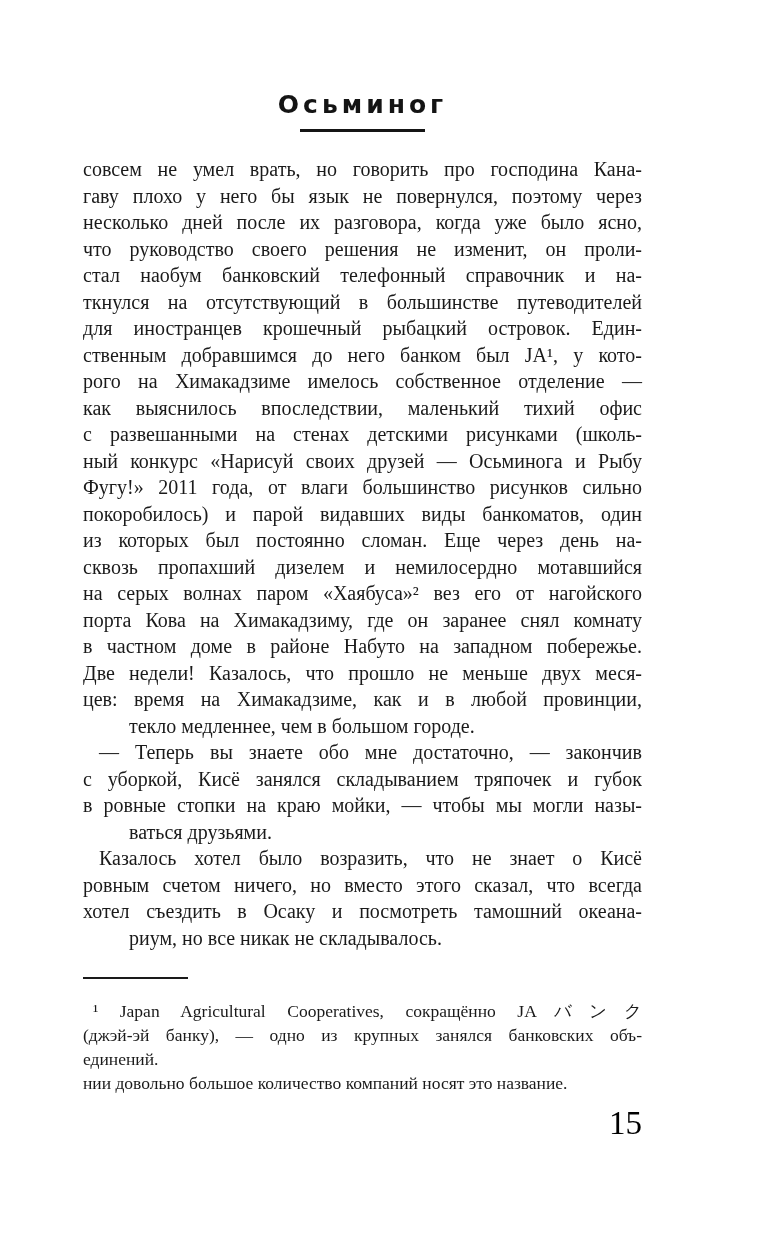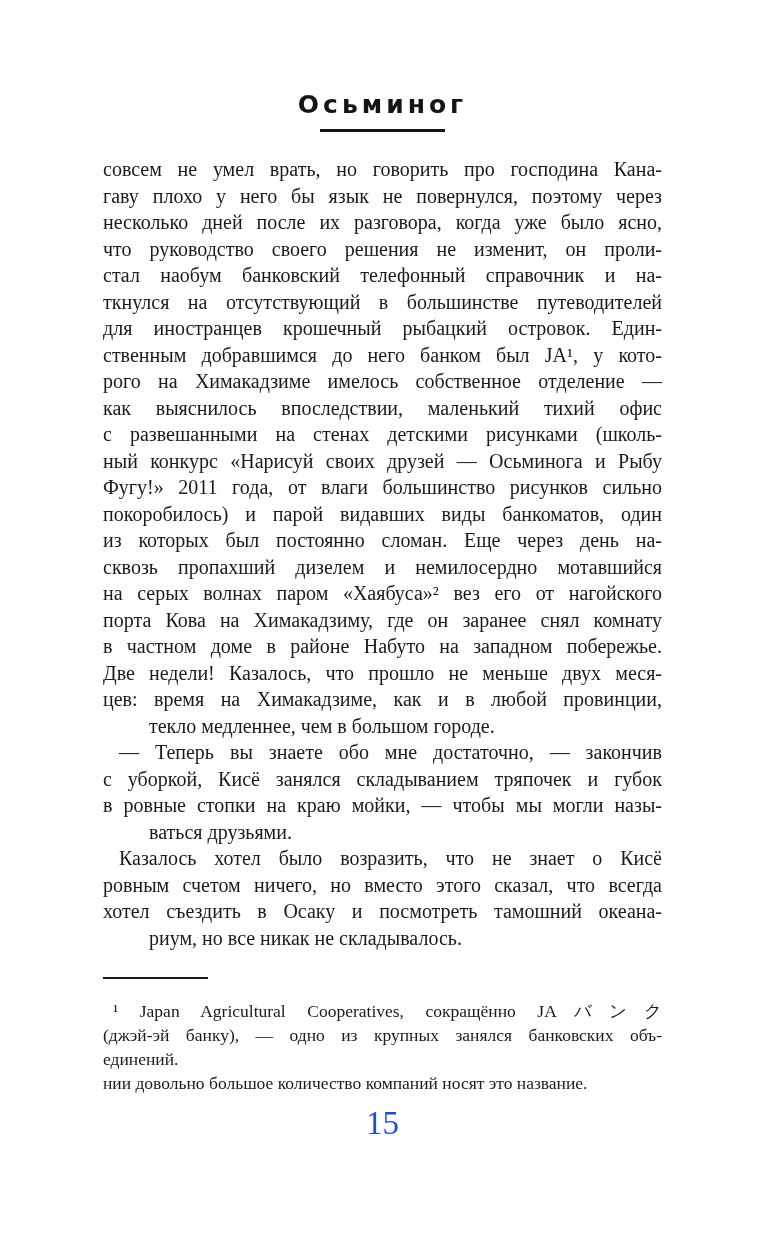--- a/index.html
+++ b/index.html
@@ -8,21 +8,21 @@
     position: relative;
     width: 768px;
     height: 1240px;
     background: #ffffff;
     color: #1a1a1a;
     font-family: "Liberation Serif", "DejaVu Serif", serif;
     overflow: hidden;
   }
   .column {
     position: absolute;
-    left: 103px;
+    left: 83px;
     top: 0;
     width: 559px;
   }
   .chapter-title {
     margin: 91px 0 0 0;
     text-align: center;
     font-family: "DejaVu Sans", "Liberation Sans", sans-serif;
     font-weight: bold;
     font-size: 25px;
     line-height: 28px;
@@ -59,24 +59,24 @@
     line-height: 24px;
   }
   .fline {
     text-align: justify;
     text-align-last: justify;
   }
   .fline.end { text-align-last: left; }
   .fline.indent { text-indent: 10px; }
   .page-number {
     margin-top: 10px;
-    text-align: center;
+    text-align: right;
     font-size: 33px;
     line-height: 36px;
-    color: #1d4ed8;
+    color: #000000;
   }
 </style>
 </head>
 <body>
 
 <div class="page">
   <div class="column">
 
     <h1 class="chapter-title">Осьминог</h1>
 

